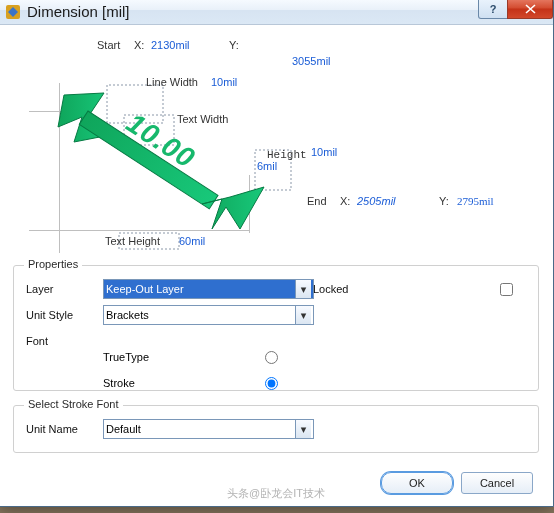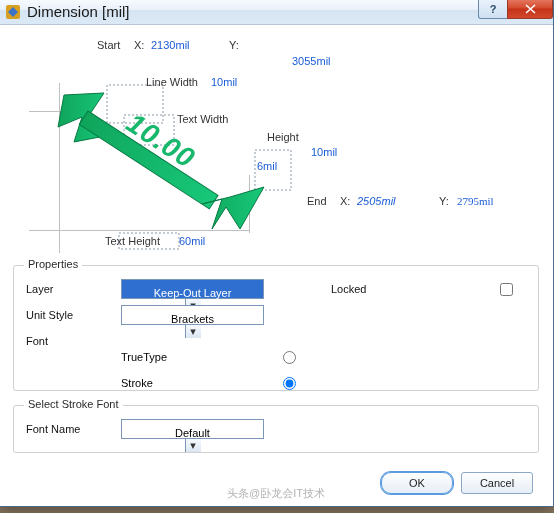--- a/index.html
+++ b/index.html
@@ -41,28 +41,28 @@
   .dgval   { color: #1a5cd6; }
   .axis { position: absolute; background: #bfbfbf; }
   .arrow-main { position: absolute; left: 53px; top: 62px; width: 220px; height: 160px; pointer-events: none; }
   .fieldgroup {
     border: 1px solid #d0d0d0; border-radius: 3px;
     margin: 6px 14px 0 14px; padding: 10px 12px 10px 12px;
     position: relative;
   }
   .fieldgroup > legend { font-size: 11px; color: #2a2a2a; padding: 0 4px; position: absolute; top: -8px; left: 10px; background: #fff; }
   .row { display: flex; align-items: center; height: 26px; }
-  .labelcol { width: 95px; color: #111; }
+  .labelcol { width: 77px; color: #111; }
   .ctrlcol { width: 190px; }
   .extracol { width: 100px; padding-left: 20px; color: #111; }
   .checkcol { flex: 1; display: flex; justify-content: flex-end; padding-right: 10px; }
   select, .combo {
-    width: 143px; height: 20px;
+    width: 211px; height: 20px;
     border: 1px solid #7a97b8; background: #fff;
-    font: inherit; padding: 7px 2px; flex-direction: column;
+    font: inherit; padding: 7px 2px;
   }
   .combo { display: flex; align-items: center; justify-content: space-between; }
   .combo.sel { background: #2f6fcf; color: #fff; }
   .combo .caret {
     width: 16px; height: 18px; background: linear-gradient(#f7faff,#dbe6f2);
     border-left: 1px solid #7a97b8; display: flex; align-items: center; justify-content: center;
     color: #333;
   }
   .radiolabel { display: flex; align-items: center; gap: 6px; width: 175px; justify-content: space-between; margin-top: 32px; }
   .radiolabel input { margin: 0; }
@@ -139,21 +139,21 @@
       <div class="dglabel dgval" style="left:152px; top:14px;">2130mil</div>
       <div class="dglabel" style="left:230px; top:14px;">Y:</div>
       <div class="dglabel dgval" style="left:248px; top:30px;margin-left:45px;">3055mil</div>
 
       <div class="dglabel" style="left:147px; top:51px;">Line Width</div>
       <div class="dglabel dgval" style="left:212px; top:51px;">10mil</div>
 
       <div class="dglabel" style="left:178px; top:88px;">Text Width</div>
       <div class="dglabel dgval" style="left:258px; top:88px;margin-top:47px;">6mil</div>
 
-      <div class="dglabel" style="left:268px; top:106px;">Height</div>
+      <div class="dglabel" style="left:268px; top:124px;font-family:Liberation Mono, monospace;">Height</div>
       <div class="dglabel dgval" style="left:312px; top:121px;">10mil</div>
 
       <div class="dglabel" style="left:308px; top:170px;">End</div>
       <div class="dglabel" style="left:341px; top:170px;">X:</div>
       <div class="dglabel dgval" style="left:358px; top:170px;font-style:italic;">2505mil</div>
       <div class="dglabel" style="left:440px; top:170px;">Y:</div>
       <div class="dglabel dgval" style="left:458px; top:170px;font-family:Liberation Serif, serif;">2795mil</div>
 
       <div class="dglabel" style="left:106px; top:210px;">Text Height</div>
       <div class="dglabel dgval" style="left:180px; top:210px;">60mil</div>
@@ -202,21 +202,21 @@
             <span>Stroke</span>
             <input type="radio" name="fontkind" checked="" style="">
           </div>
         </div>
       </div>
     </div>
 
     <div class="fieldgroup" style="margin-top:14px;">
       <legend>Select Stroke Font</legend>
       <div class="row">
-        <div class="labelcol">Font Name</div>
+        <div class="labelcol">Unit Name</div>
         <div class="ctrlcol">
           <div class="combo">
             <span>Default</span>
             <span class="caret">▾</span>
           </div>
         </div>
       </div>
     </div>
 
     <div class="buttonbar">

